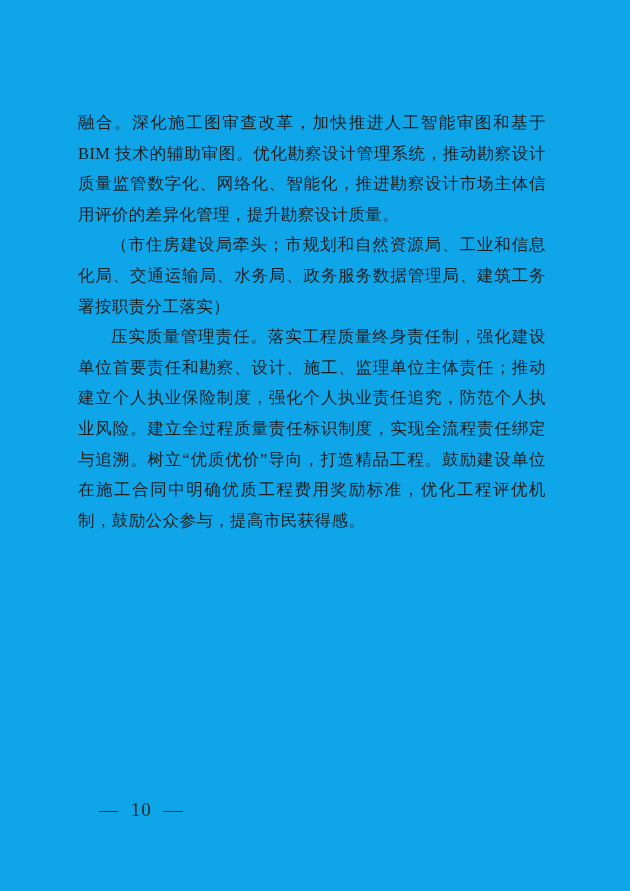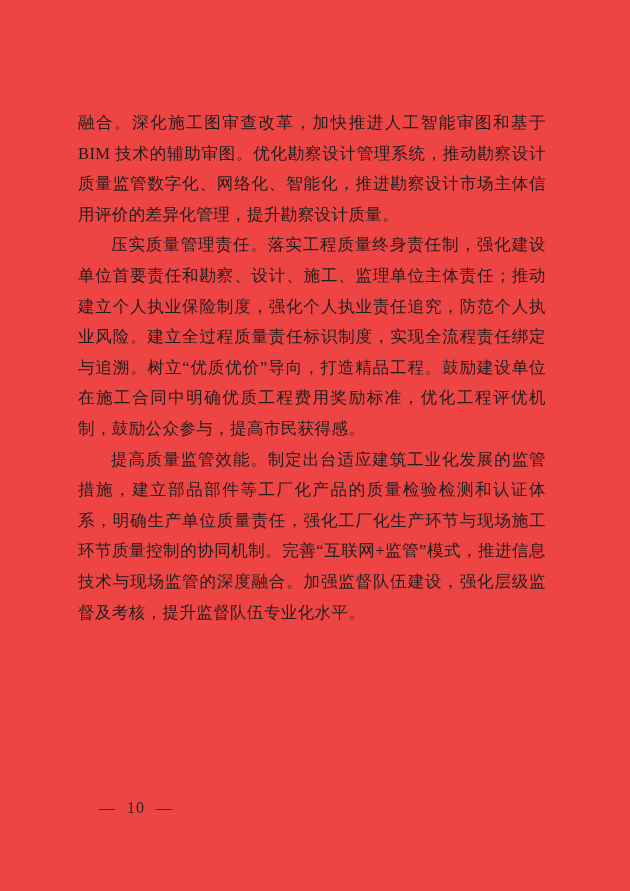--- a/index.html
+++ b/index.html
@@ -4,21 +4,21 @@
 <style>
   html, body {
     margin: 0;
     padding: 0;
     background: #ffffff;
   }
   .page {
     position: relative;
     width: 630px;
     height: 891px;
-    background: #ef4444;
+    background: #0ea5e9;
     overflow: hidden;
     font-family: "Liberation Serif", "DejaVu Serif", serif;
     color: #1f1f1f;
   }
   .body-text {
     position: absolute;
     left: 78px;
     top: 108px;
     width: 468px;
     font-size: 16.5px;
@@ -31,32 +31,32 @@
     padding: 0;
     text-indent: 2em;
   }
   .para.no-indent {
     text-indent: 0;
   }
   .page-footer {
     position: absolute;
     left: 99px;
     top: 799px;
-    font-size: 16px;
+    font-size: 19px;
     color: #2a2a2a;
     letter-spacing: 1px;
     word-spacing: 6px;
   }
 </style>
 </head>
 <body>
 
 <div class="page">
 
   <div class="body-text">
     <p class="para no-indent">融合。深化施工图审查改革，加快推进人工智能审图和基于 BIM 技术的辅助审图。优化勘察设计管理系统，推动勘察设计质量监管数字化、网络化、智能化，推进勘察设计市场主体信用评价的差异化管理，提升勘察设计质量。</p>
+    <p class="para">（市住房建设局牵头；市规划和自然资源局、工业和信息化局、交通运输局、水务局、政务服务数据管理局、建筑工务署按职责分工落实）</p>
     <p class="para">压实质量管理责任。落实工程质量终身责任制，强化建设单位首要责任和勘察、设计、施工、监理单位主体责任；推动建立个人执业保险制度，强化个人执业责任追究，防范个人执业风险。建立全过程质量责任标识制度，实现全流程责任绑定与追溯。树立“优质优价”导向，打造精品工程。鼓励建设单位在施工合同中明确优质工程费用奖励标准，优化工程评优机制，鼓励公众参与，提高市民获得感。</p>
-    <p class="para">提高质量监管效能。制定出台适应建筑工业化发展的监管措施，建立部品部件等工厂化产品的质量检验检测和认证体系，明确生产单位质量责任，强化工厂化生产环节与现场施工环节质量控制的协同机制。完善“互联网+监管”模式，推进信息技术与现场监管的深度融合。加强监督队伍建设，强化层级监督及考核，提升监督队伍专业化水平。</p>
   </div>
 
   <div class="page-footer">— 10 —</div>
 
 </div>
 
 </body></html>

